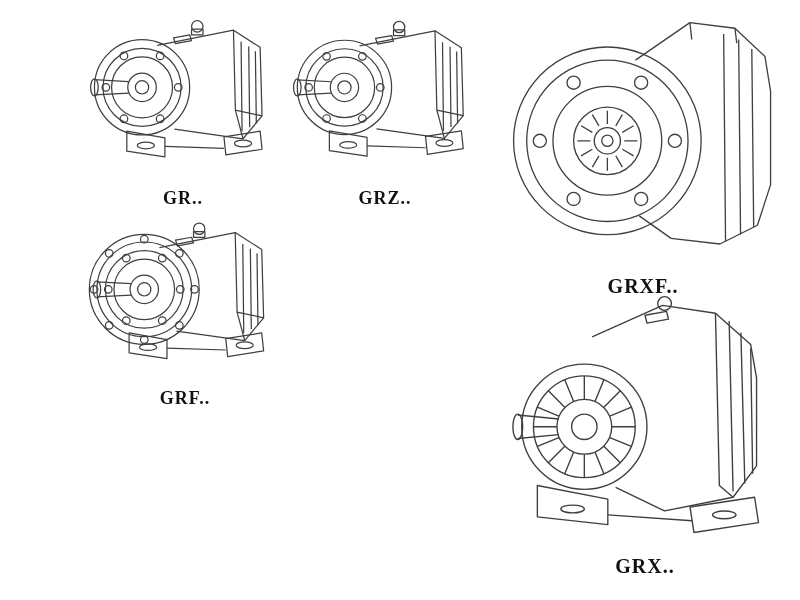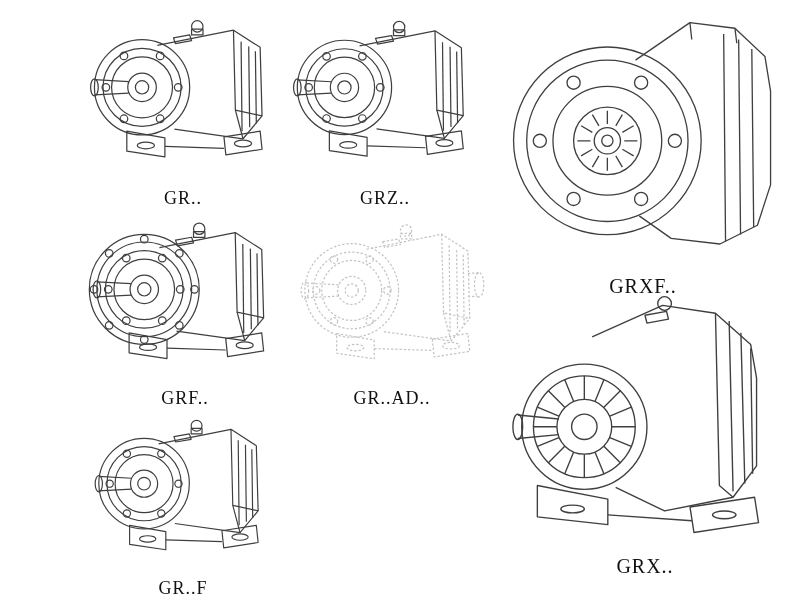--- a/index.html
+++ b/index.html
@@ -1,21 +1,21 @@
 <!DOCTYPE html>
 <html><head>
 <meta charset="utf-8">
 <style>
   html,body{margin:0;padding:0;background:#ffffff;}
   .page{position:relative;width:800px;height:600px;background:#ffffff;overflow:hidden;
         font-family:"Liberation Serif", serif;}
   .defs-holder{position:absolute;width:0;height:0;overflow:hidden;}
   figure.fig{position:absolute;margin:0;display:flex;flex-direction:column;align-items:center;}
   figure.fig svg.draw{flex:1 1 auto;width:100%;}
-  .fig-label{flex:0 0 auto;font-weight:normal;font-size:18px;letter-spacing:1px;
+  .fig-label{flex:0 0 auto;font-weight:bold;font-size:18px;letter-spacing:1px;
              color:#111111;text-align:center;line-height:24px;white-space:nowrap;}
   .big .fig-label{font-size:20px;}
   .solid{color:#3f3f3f;}
   .faint{color:#c3c3c3;}
   .faint svg.draw{stroke-dasharray:2.5 2;}
   #fig-gr   {left:83px;  top:2px;   width:200px; height:208px;}
   #fig-grz  {left:286px; top:2px;   width:198px; height:208px;}
   #fig-grxf {left:492px; top:2px;   width:302px; height:296px;}
   #fig-grf  {left:80px;  top:206px; width:210px; height:204px;justify-content:space-between;}
   #fig-grad {left:286px; top:208px; width:212px; height:202px;}
@@ -152,34 +152,21 @@
   </figure>
 
   <figure class="fig solid" id="fig-grf">
     <svg class="draw" viewBox="0 0 210 190" preserveAspectRatio="xMidYMid meet">
         <use href="#iso-core"></use>
         <use href="#flange-ring"></use>
       </svg>
     <figcaption class="fig-label">GRF..</figcaption>
   </figure>
 
-  <figure class="fig faint" id="fig-grad">
-    <svg class="draw" viewBox="0 0 210 190" preserveAspectRatio="xMidYMid meet">
-        <use href="#iso-core"></use>
-        <use href="#input-adapter"></use>
-      </svg>
-    <figcaption class="fig-label">GR..AD..</figcaption>
-  </figure>
 
-  <figure class="fig solid" id="fig-grff">
-    <svg class="draw" viewBox="0 0 210 190" preserveAspectRatio="xMidYMid meet">
-        <use href="#iso-core"></use>
-      </svg>
-    <figcaption class="fig-label">GR..F</figcaption>
-  </figure>
 
 
   <figure class="fig solid big" id="fig-grx">
     <svg class="draw" viewBox="0 0 300 280" preserveAspectRatio="xMidYMid meet">
         <use href="#grx-core"></use>
       </svg>
     <figcaption class="fig-label">GRX..</figcaption>
   </figure>
 
 </div>

